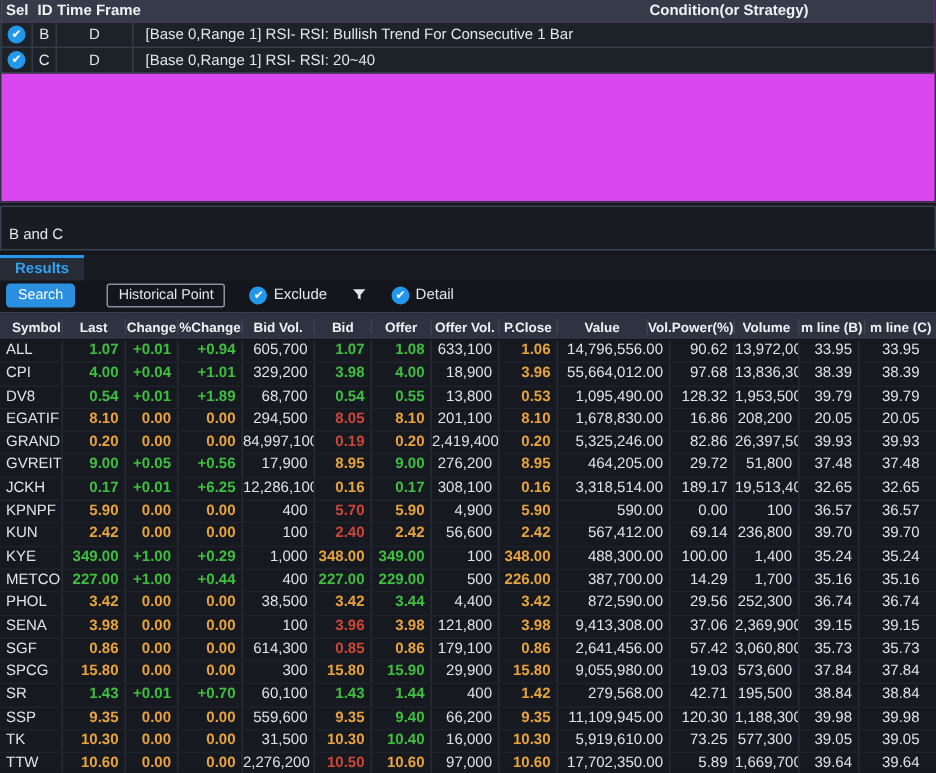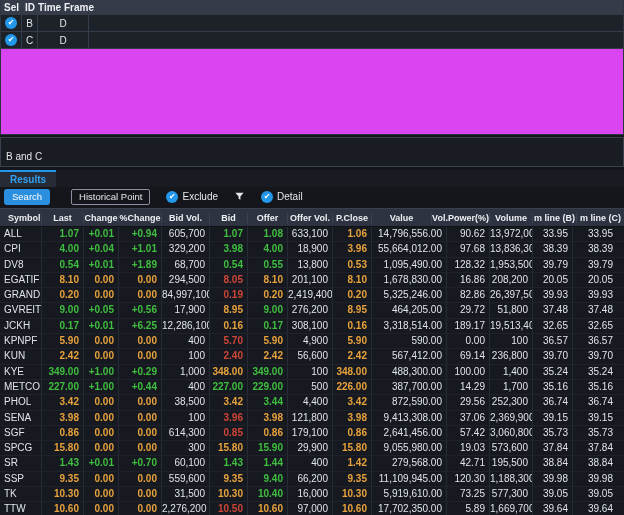--- a/index.html
+++ b/index.html
@@ -64,35 +64,38 @@
   .res-head .c9{width:60px}.res-head .c10{width:58px}.res-head .c12{width:44px}.res-head .c13{width:47px}
 </style>
 </head>
 <body>
 
 <div class="cond-panel">
   <div class="cond-head">
     <div class="ch ch-sel">Sel</div>
     <div class="ch ch-id">ID</div>
     <div class="ch ch-tf">Time Frame</div>
+    <div class="ch ch-cond">Condition(or Strategy)</div>
   </div>
   <div>
       <div class="cond-row">
         <div class="cr-sel">
           <span class="check-circle">✔</span>
         </div>
         <div class="cr-id">B</div>
         <div class="cr-tf">D</div>
+        <div class="cr-cond">[Base 0,Range 1] RSI- RSI: Bullish Trend For Consecutive 1 Bar</div>
       </div>
       <div class="cond-row">
         <div class="cr-sel">
           <span class="check-circle">✔</span>
         </div>
         <div class="cr-id">C</div>
         <div class="cr-tf">D</div>
+        <div class="cr-cond">[Base 0,Range 1] RSI- RSI: 20~40</div>
       </div>
     </div>
 </div>
 
 <div class="formula-box">B and C</div>
 
 <div class="tabbar">
   <div class="tab active">Results</div>
 </div>
 

